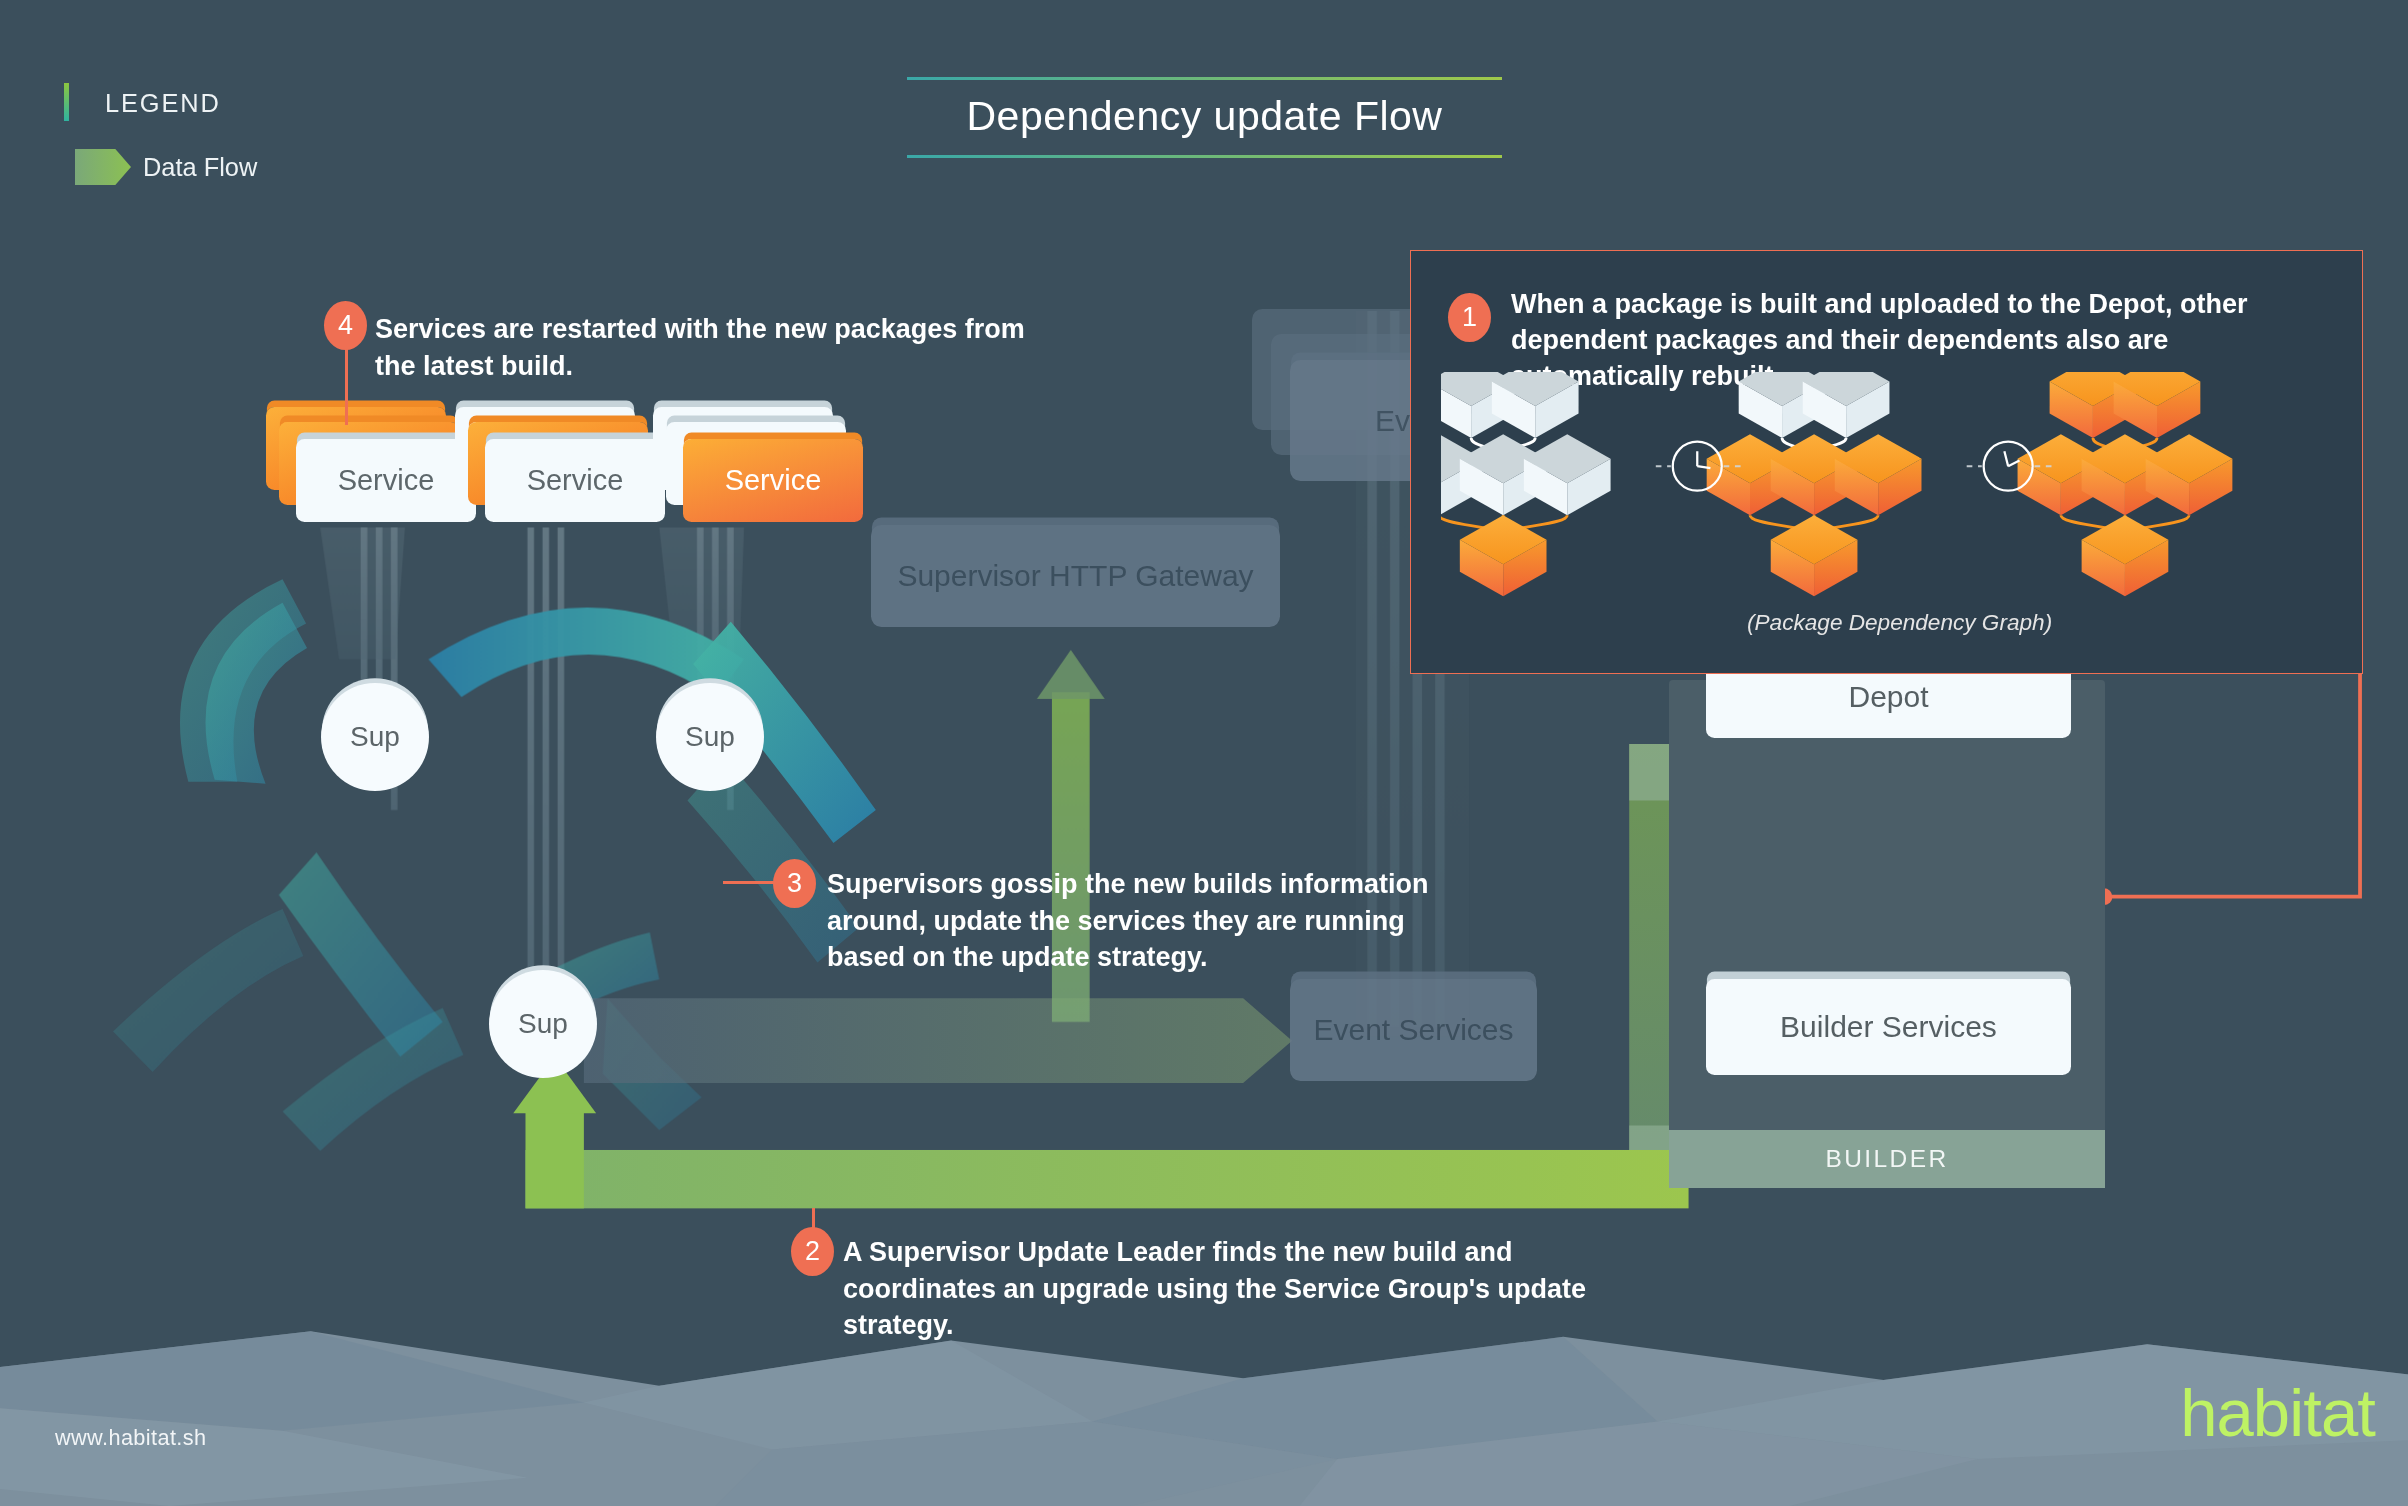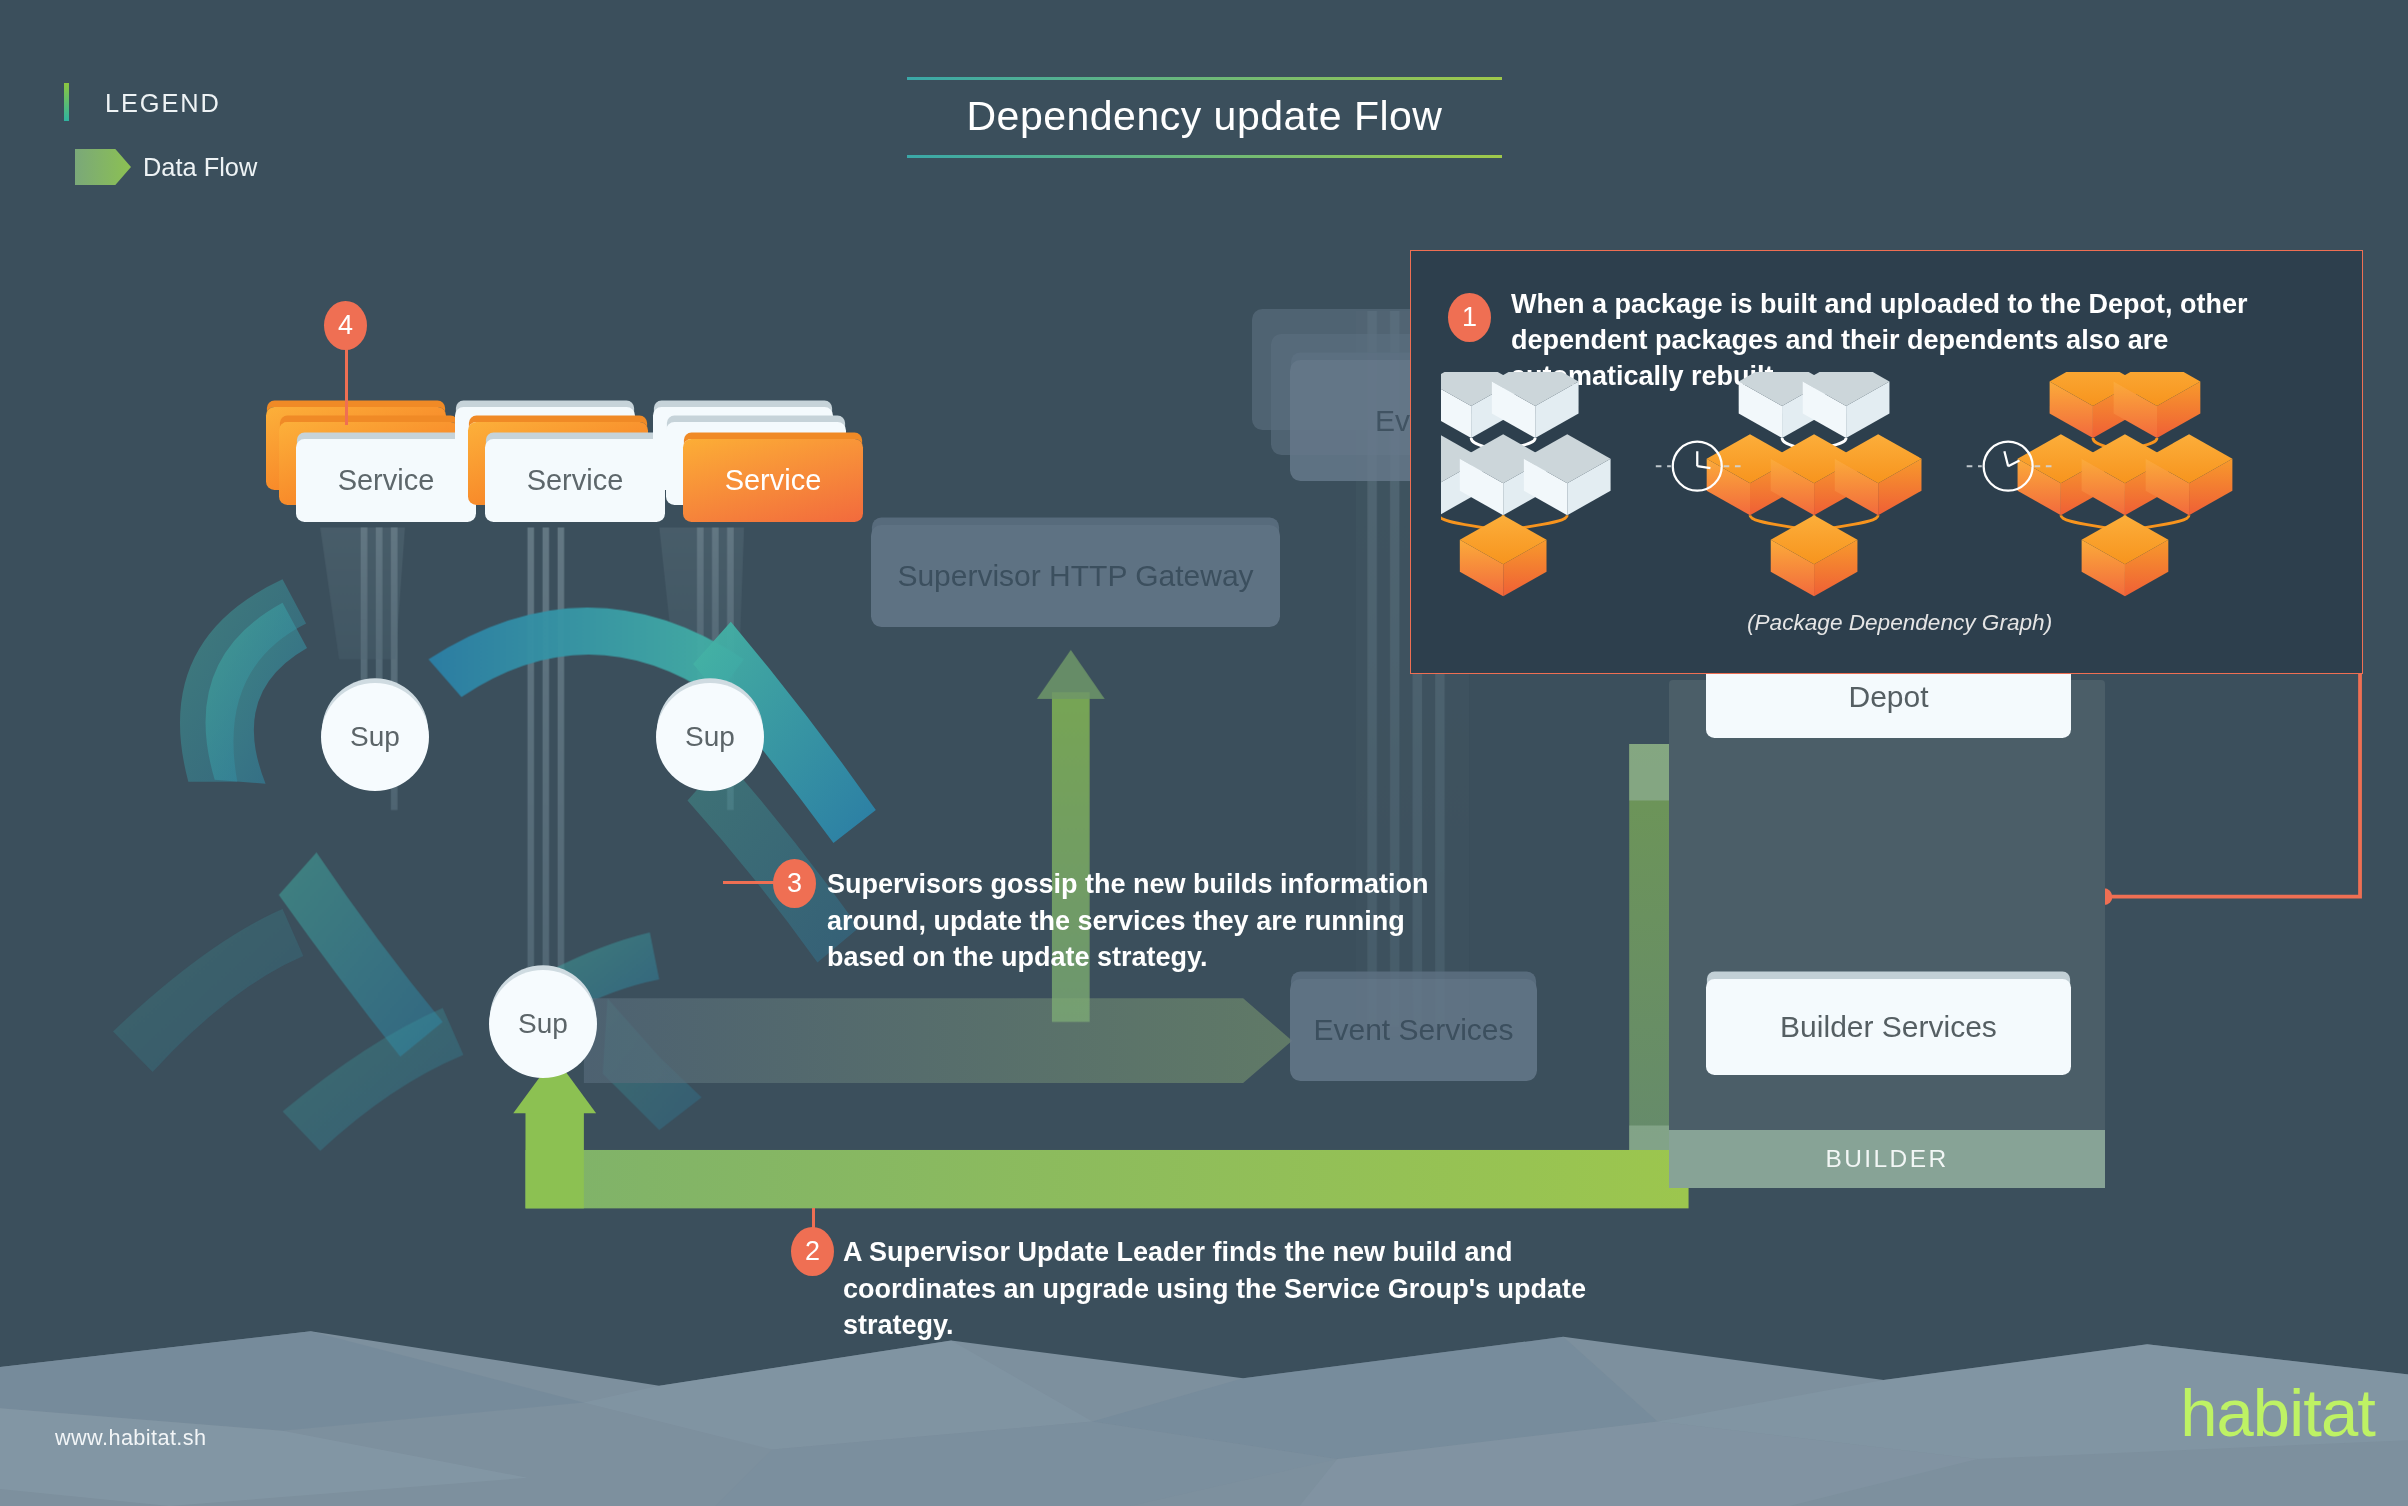--- a/index.html
+++ b/index.html
@@ -372,20 +372,21 @@
     <div class="card white" style="left:13px;top:28px;"></div>
     <div class="card front orange" style="left:30px;top:45px;">Service</div>
   </div>
 
   <div class="sup" style="left:321px;top:683px;">Sup</div>
   <div class="sup" style="left:656px;top:683px;">Sup</div>
   <div class="sup" style="left:489px;top:970px;">Sup</div>
 
   <div class="leader" style="left:345px;top:331px;height:94px;"></div>
   <div class="badge" style="left:324px;top:301px;">4</div>
+  <div class="steptext" style="left:375px;top:311px;width:650px;">Services are restarted with the new packages from the latest build.</div>
 
   <div class="leader" style="left:723px;top:881px;width:56px;height:2.8px;"></div>
   <div class="badge" style="left:773px;top:859px;">3</div>
   <div class="steptext" style="left:827px;top:866px;width:659px;">Supervisors gossip the new builds information around, update the services they are running based on the update strategy.</div>
 
   <div class="leader" style="left:812px;top:1208px;height:47px;"></div>
   <div class="badge" style="left:791px;top:1227px;">2</div>
   <div class="steptext" style="left:843px;top:1234px;width:753px;">A Supervisor Update Leader finds the new build and coordinates an upgrade using the Service Group's update strategy.</div>
 
   <div class="abs" id="footer-url">www.habitat.sh</div>

